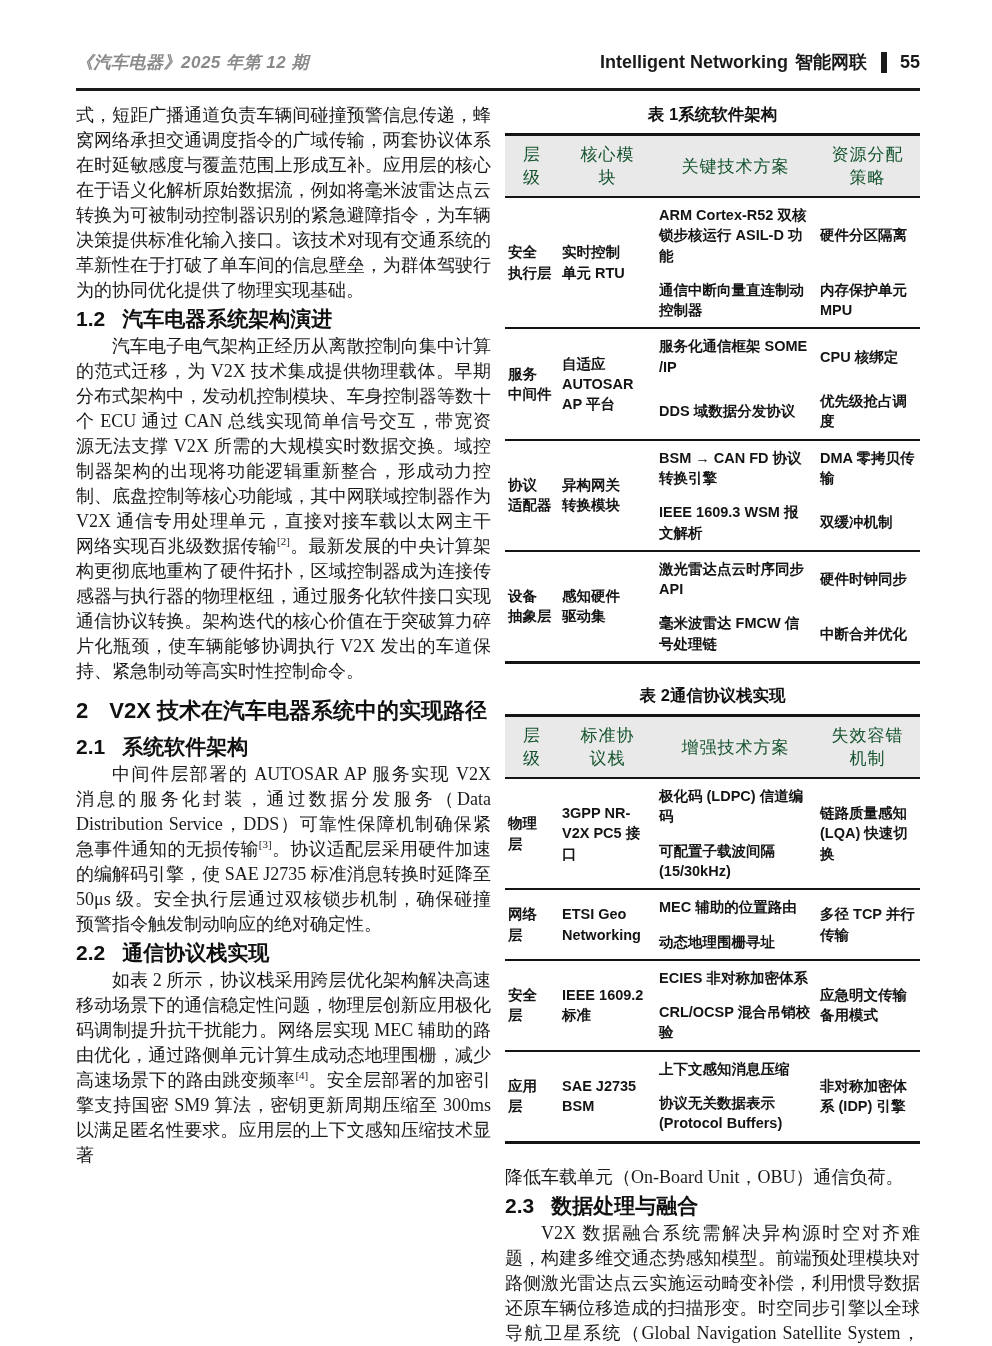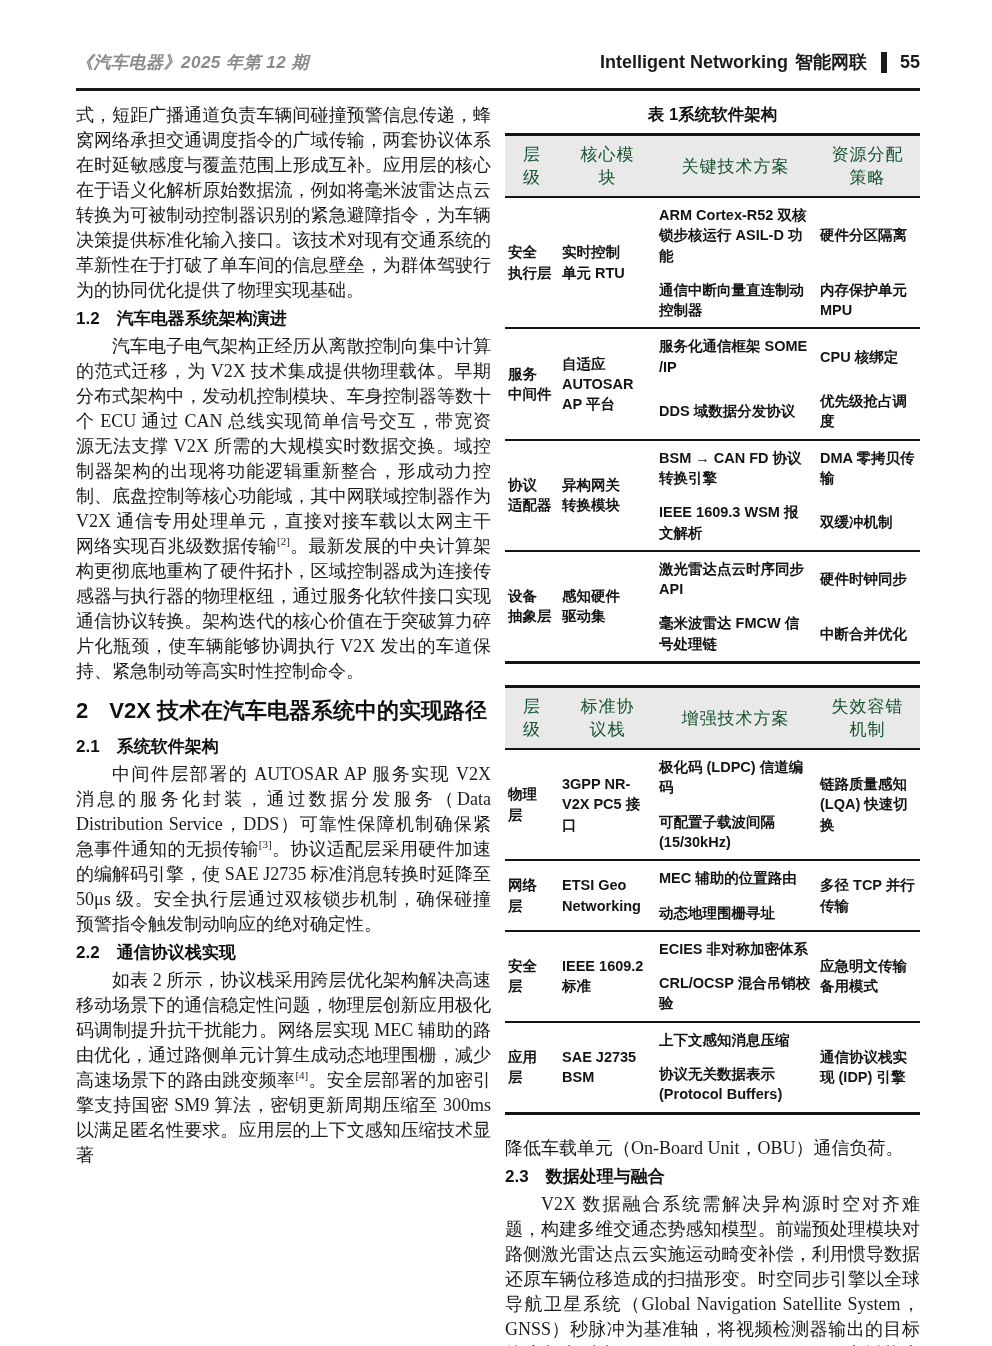--- a/index.html
+++ b/index.html
@@ -16,21 +16,21 @@
   .pagebar{display:inline-block;width:6px;height:21px;background:#1a1a1a;margin-right:13px;}
   .rule{position:absolute;top:88px;left:76px;width:844px;height:3px;background:#1a1a1a;}
   
   .columns{position:absolute;top:103px;left:76px;width:844px;display:flex;gap:14px;}
   .col{width:415px;}
   .col p{margin:0;font-size:18px;line-height:25px;text-align:justify;}
   p.ind{text-indent:2em;}
   sup.cite{font-size:11px;line-height:0;vertical-align:super;font-family:"Liberation Serif",serif;}
   
   .h3{font-family:"Liberation Sans","DejaVu Sans",sans-serif;font-weight:bold;
-      font-size:17px;line-height:25px;margin:3px 0 3px;color:#111;}
+      font-size:21px;line-height:25px;margin:3px 0 3px;color:#111;}
   .h3 .hnum{margin-right:17px;}
   .h2{font-family:"Liberation Sans","DejaVu Sans",sans-serif;font-weight:bold;
       font-size:22px;line-height:28px;margin:13px 0 9px;color:#111;}
   .h2 .hnum{margin-right:21px;}
   
   .tablewrap{margin-bottom:21px;}
   .caption{text-align:center;font-family:"Liberation Sans","DejaVu Sans",sans-serif;
            font-weight:bold;font-size:16.5px;margin:1px 0 7px;color:#111;}
   .caption .caplabel{}
   table{width:100%;border-collapse:collapse;table-layout:fixed;
@@ -160,20 +160,23 @@
             </tr>
             <tr>
               <td class="c-tech">毫米波雷达 FMCW 信号处理链</td>
               <td class="c-strat">中断合并优化</td>
             </tr>
           </tbody>
         </table>
       </div>
 
       <div class="tablewrap">
+        <div class="caption">
+          <span class="caplabel">表 2</span><span>通信协议栈实现</span>
+        </div>
         <table>
           <colgroup>
               <col class="w1">
               <col class="w2">
               <col class="w3">
               <col class="w4">
             </colgroup>
           <thead>
             <tr>
               <th>层级</th>
@@ -215,21 +218,21 @@
             </tr>
             <tr>
               <td class="c-tech">CRL/OCSP 混合吊销校验</td>
             </tr>
             <tr class="grp">
               <td class="c-level" rowspan="2">应用
 层</td>
               <td class="c-module" rowspan="2">SAE J2735
 BSM</td>
               <td class="c-tech">上下文感知消息压缩</td>
-              <td class="c-strat" rowspan="2">通信协议栈实现 (IDP) 引擎</td>
+              <td class="c-strat" rowspan="2">非对称加密体系 (IDP) 引擎</td>
             </tr>
             <tr>
               <td class="c-tech">协议无关数据表示 (Protocol Buffers)</td>
             </tr>
           </tbody>
         </table>
       </div>
 
       <p>降低车载单元（On-Board Unit，OBU）通信负荷。</p>
 

